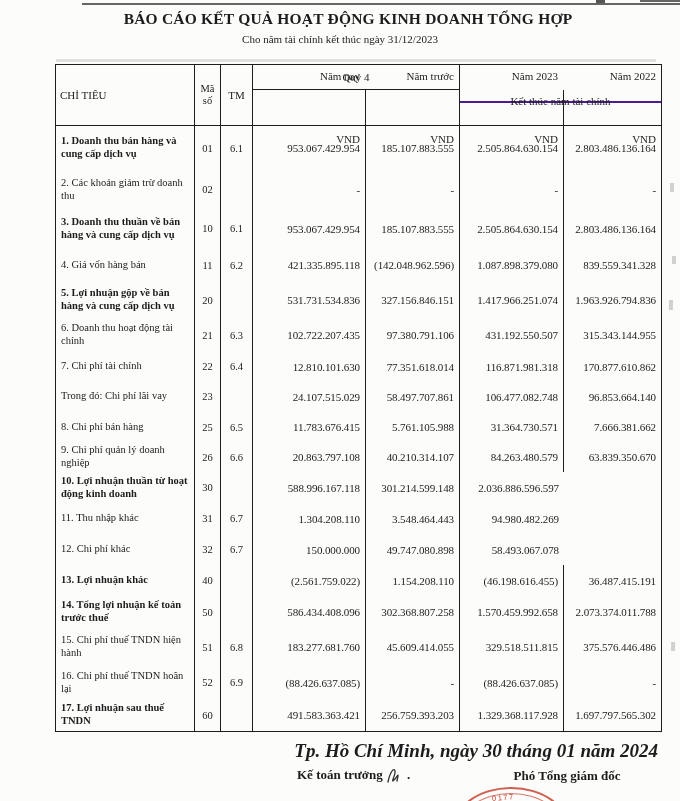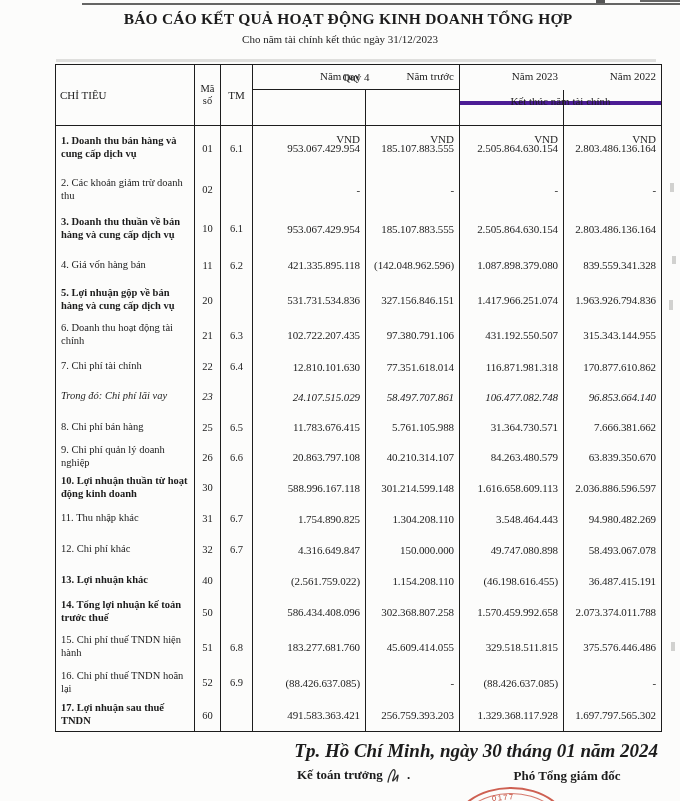--- a/index.html
+++ b/index.html
@@ -23,32 +23,32 @@
   .thead{grid-template-rows:25px 35px;border-bottom:1px solid #1d1d1d;}
   .th{font-size:11px;line-height:1.15;}
   .br{border-right:1px solid #1d1d1d;}
   .th-criteria{grid-row:1/3;grid-column:1;display:flex;align-items:center;padding-left:4px;}
   .th-code{grid-row:1/3;grid-column:2;display:flex;align-items:center;justify-content:center;
            text-align:center;font-size:10.5px;}
   .th-tm{grid-row:1/3;grid-column:3;display:flex;align-items:center;justify-content:center;}
   .th-q4{grid-row:1;grid-column:4/6;display:flex;align-items:center;justify-content:center;
          border-bottom:1px solid #1d1d1d;}
   .th-fy{grid-row:1;grid-column:6/8;display:flex;align-items:center;justify-content:center;
-         border-bottom:4px solid #4c1d95;margin-top:36px;}
+         border-bottom:2px solid #4c1d95;margin-top:36px;}
   .th-sub{grid-row:2;display:flex;flex-direction:column;align-items:flex-end;justify-content:center;
           padding-right:5px;line-height:1.35;gap:48px;}
   .c4{grid-column:4}.c5{grid-column:5}.c6{grid-column:6}.c7{grid-column:7}
 
   .trow{align-items:stretch;}
   .tcell{display:flex;align-items:center;}
   .cell-label{padding:1px 2px 1px 5px;font-size:10.5px;line-height:1.2;}
   .cell-code,.cell-note{justify-content:center;font-size:10.5px;}
   .cell-num{justify-content:flex-end;padding-right:5px;font-size:11px;letter-spacing:-.1px;}
   .trow.bold .cell-label{font-weight:bold;}
-  .trow.italic{font-style:italic;}
+  .trow.italic{}
   .tcell:not(:last-child){border-right:1px solid #1d1d1d;}
   
   .trow:nth-child(1){height:44px}.trow:nth-child(2){height:39px}.trow:nth-child(3){height:39px}
   .trow:nth-child(4){height:34px}.trow:nth-child(5){height:36px}.trow:nth-child(6){height:34px}
   .trow:nth-child(7){height:29px}.trow:nth-child(8){height:31px}.trow:nth-child(9){height:30px}
   .trow:nth-child(10){height:30px}.trow:nth-child(11){height:31px}.trow:nth-child(12){height:31px}
   .trow:nth-child(13){height:31px}.trow:nth-child(14){height:31px}.trow:nth-child(15){height:32px}
   .trow:nth-child(16){height:38px}.trow:nth-child(17){height:33px}.trow:nth-child(18){height:32px}
 
   
@@ -199,37 +199,34 @@
           <div class="tcell cell-num">40.210.314.107</div>
           <div class="tcell cell-num">84.263.480.579</div>
           <div class="tcell cell-num">63.839.350.670</div>
         </div>
         <div class="trow grid-cols bold">
           <div class="tcell cell-label">10. Lợi nhuận thuần từ hoạt động kinh doanh</div>
           <div class="tcell cell-code">30</div>
           <div class="tcell cell-note"></div>
           <div class="tcell cell-num">588.996.167.118</div>
           <div class="tcell cell-num">301.214.599.148</div>
-          <div class="tcell cell-num">1.616.658.609.113</div>
           <div class="tcell cell-num">2.036.886.596.597</div>
         </div>
         <div class="trow grid-cols normal">
           <div class="tcell cell-label">11. Thu nhập khác</div>
           <div class="tcell cell-code">31</div>
           <div class="tcell cell-note">6.7</div>
-          <div class="tcell cell-num">1.754.890.825</div>
           <div class="tcell cell-num">1.304.208.110</div>
           <div class="tcell cell-num">3.548.464.443</div>
           <div class="tcell cell-num">94.980.482.269</div>
         </div>
         <div class="trow grid-cols normal">
           <div class="tcell cell-label">12. Chi phí khác</div>
           <div class="tcell cell-code">32</div>
           <div class="tcell cell-note">6.7</div>
-          <div class="tcell cell-num">4.316.649.847</div>
           <div class="tcell cell-num">150.000.000</div>
           <div class="tcell cell-num">49.747.080.898</div>
           <div class="tcell cell-num">58.493.067.078</div>
         </div>
         <div class="trow grid-cols bold">
           <div class="tcell cell-label">13. Lợi nhuận khác</div>
           <div class="tcell cell-code">40</div>
           <div class="tcell cell-note"></div>
           <div class="tcell cell-num">(2.561.759.022)</div>
           <div class="tcell cell-num">1.154.208.110</div>

